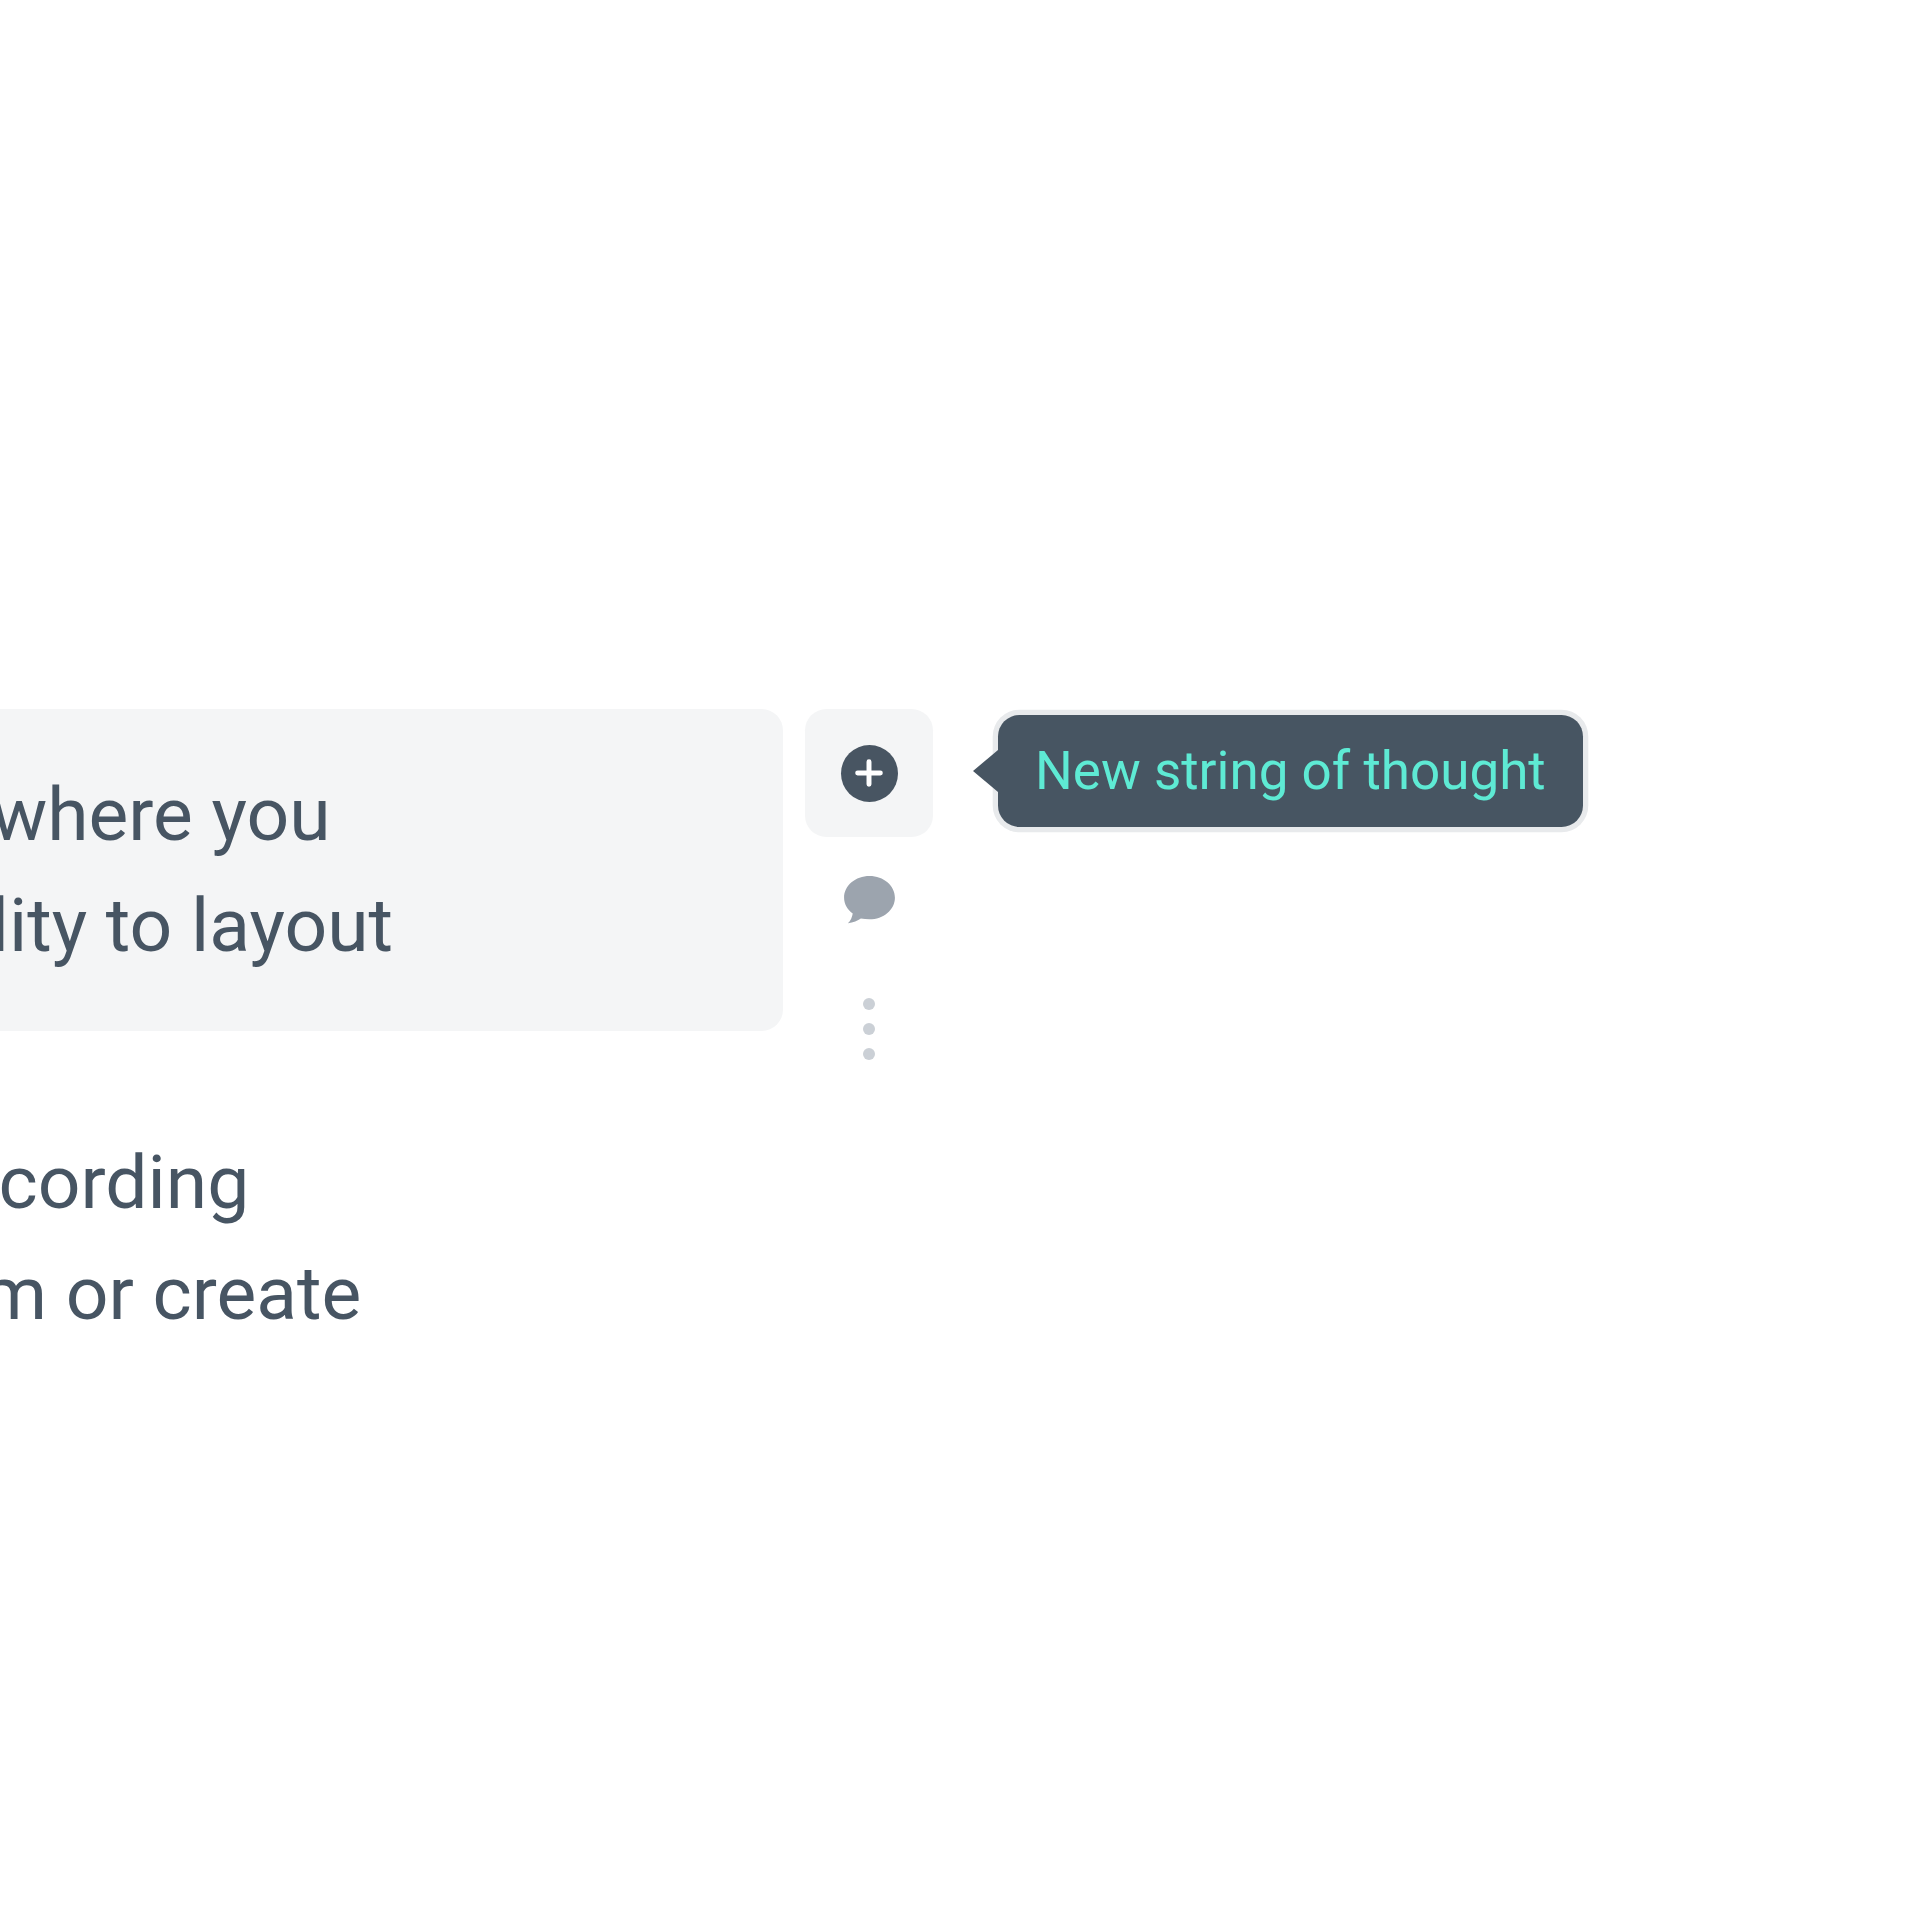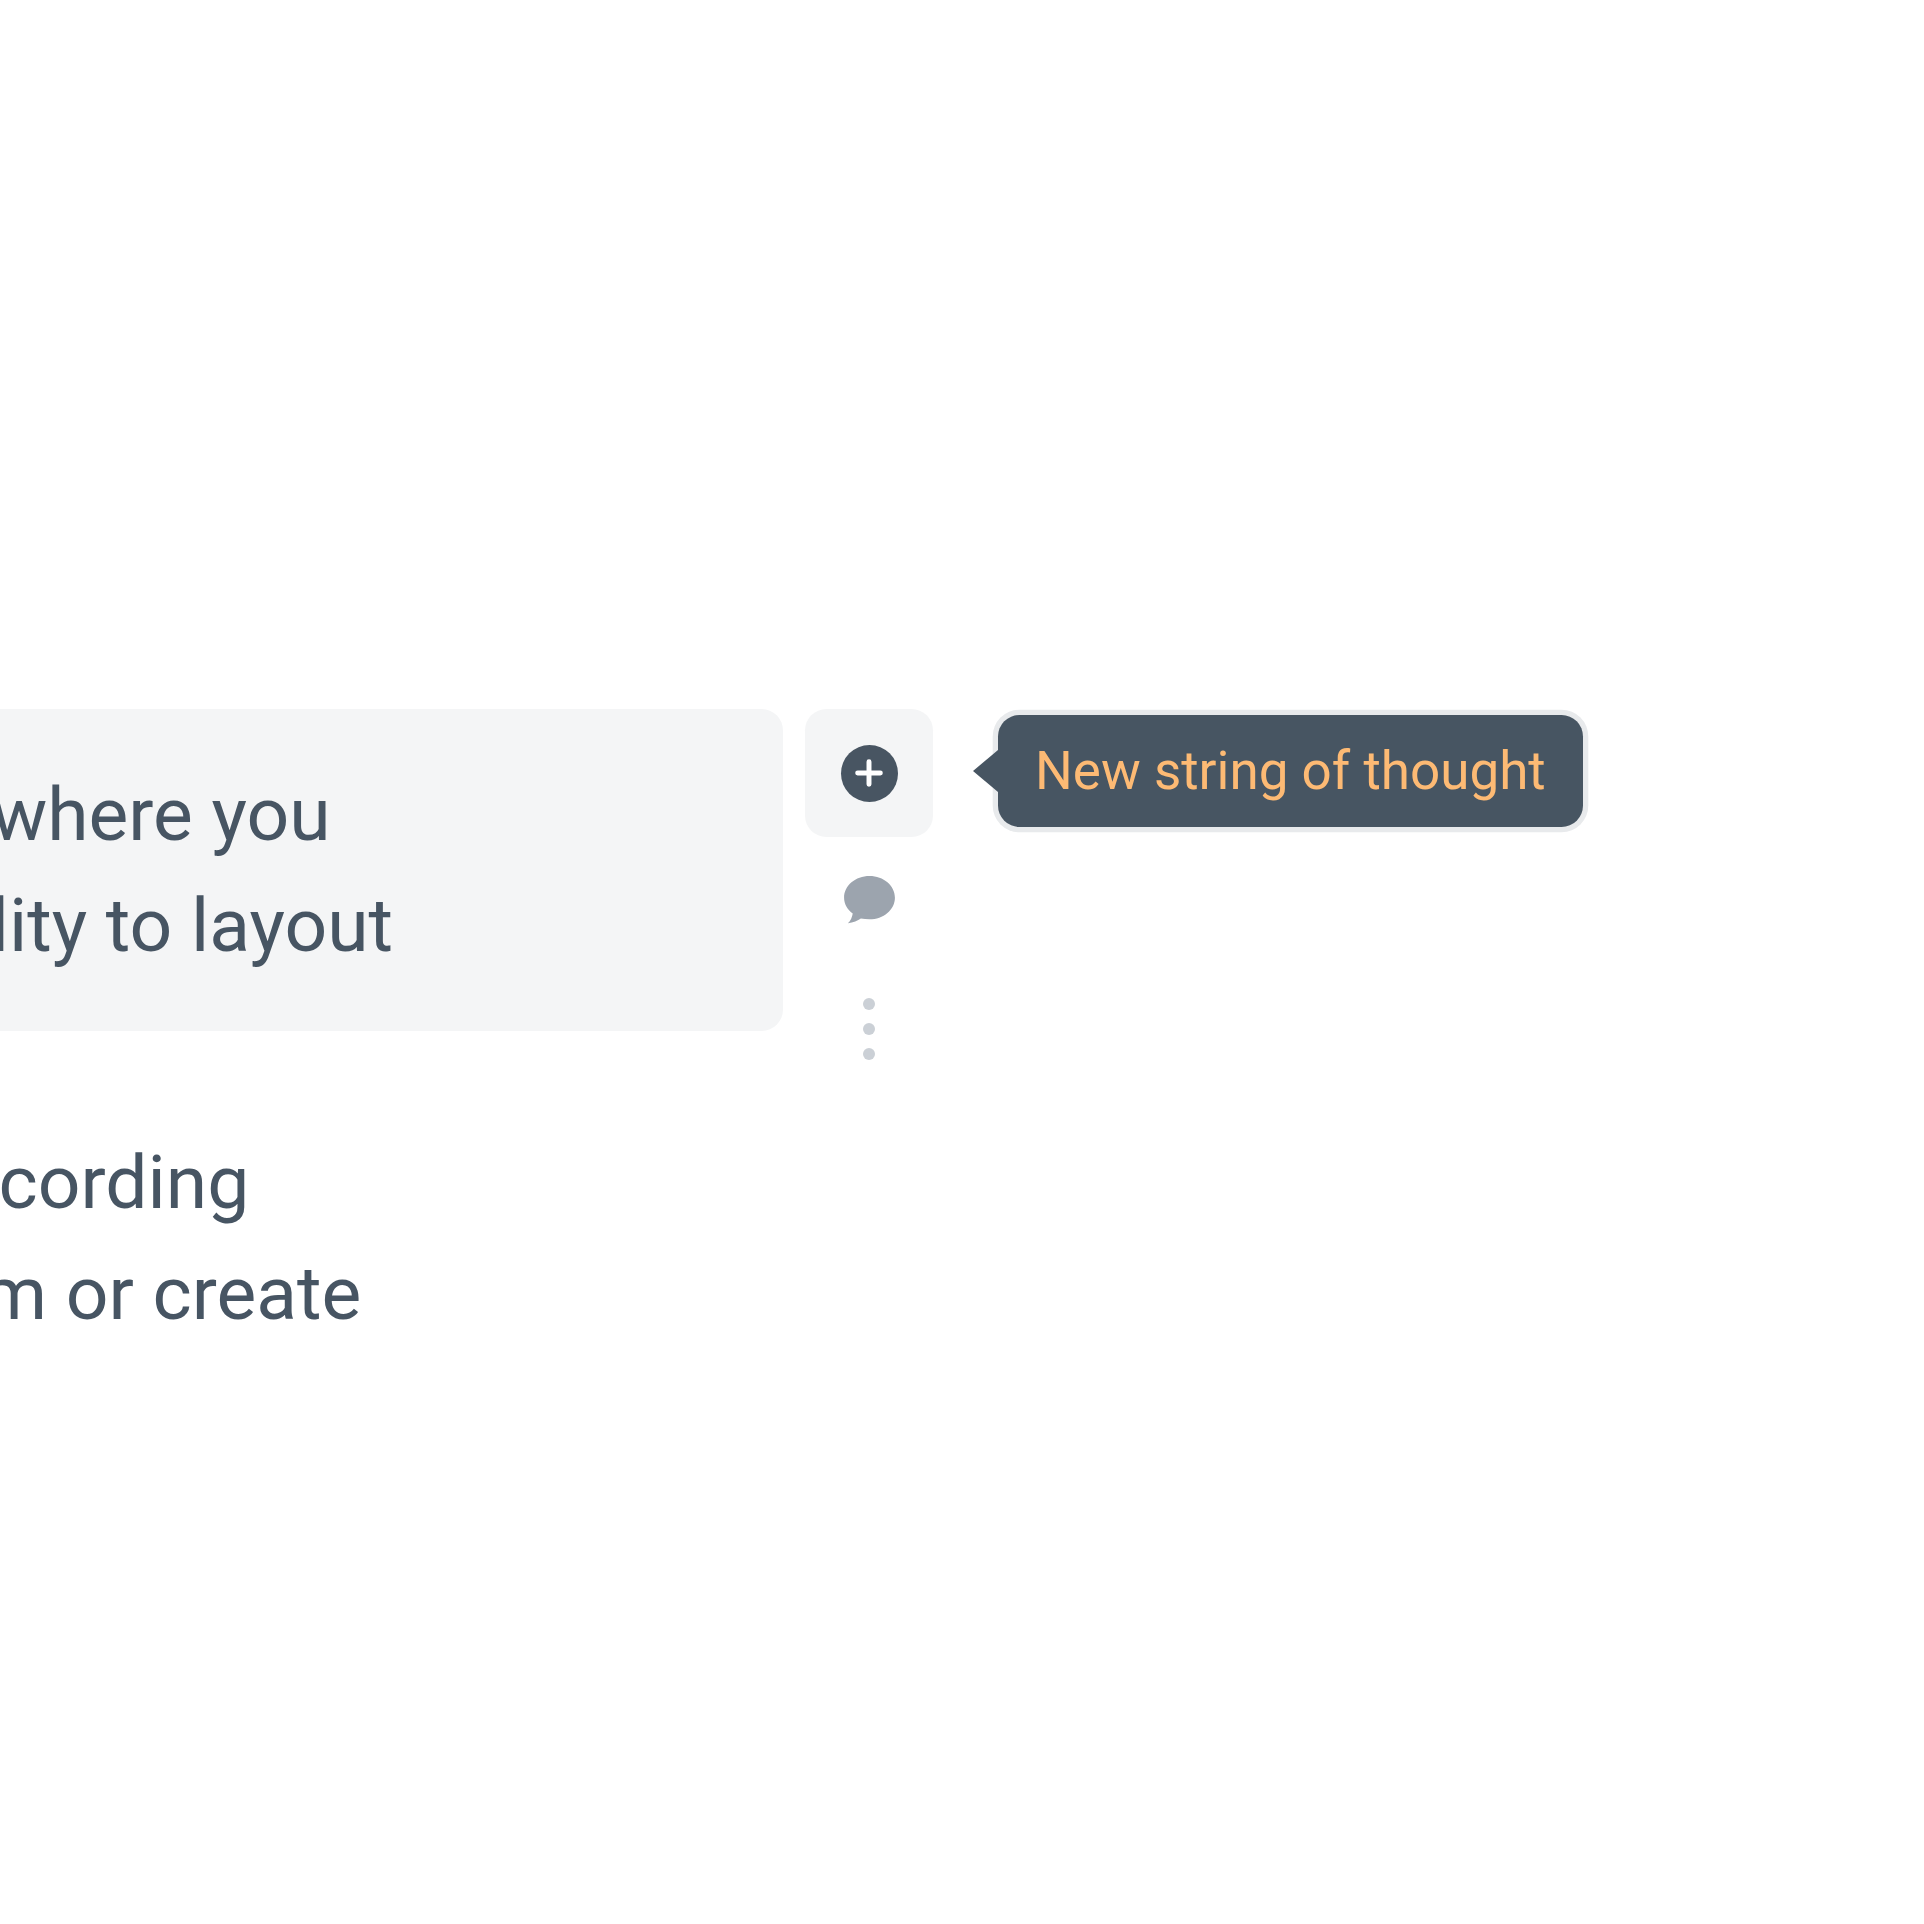--- a/index.html
+++ b/index.html
@@ -97,21 +97,21 @@
       background: #cbd0d6;
     }
     .tooltip {
       position: absolute;
       left: 998px;
       top: 715px;
       background: #475562;
       border-radius: 21.4px;
       padding: 25px 37px;
       font-size: 53px;
-      color: #fdba74;
+      color: #5eead4;
       font-weight: 400;
       box-shadow: 0 0 0 5.3px #e8eaec;
       white-space: nowrap;
     }
     .tooltip::before {
       content: '';
       position: absolute;
       left: -25px;
       top: 50%;
       transform: translateY(-50%);

